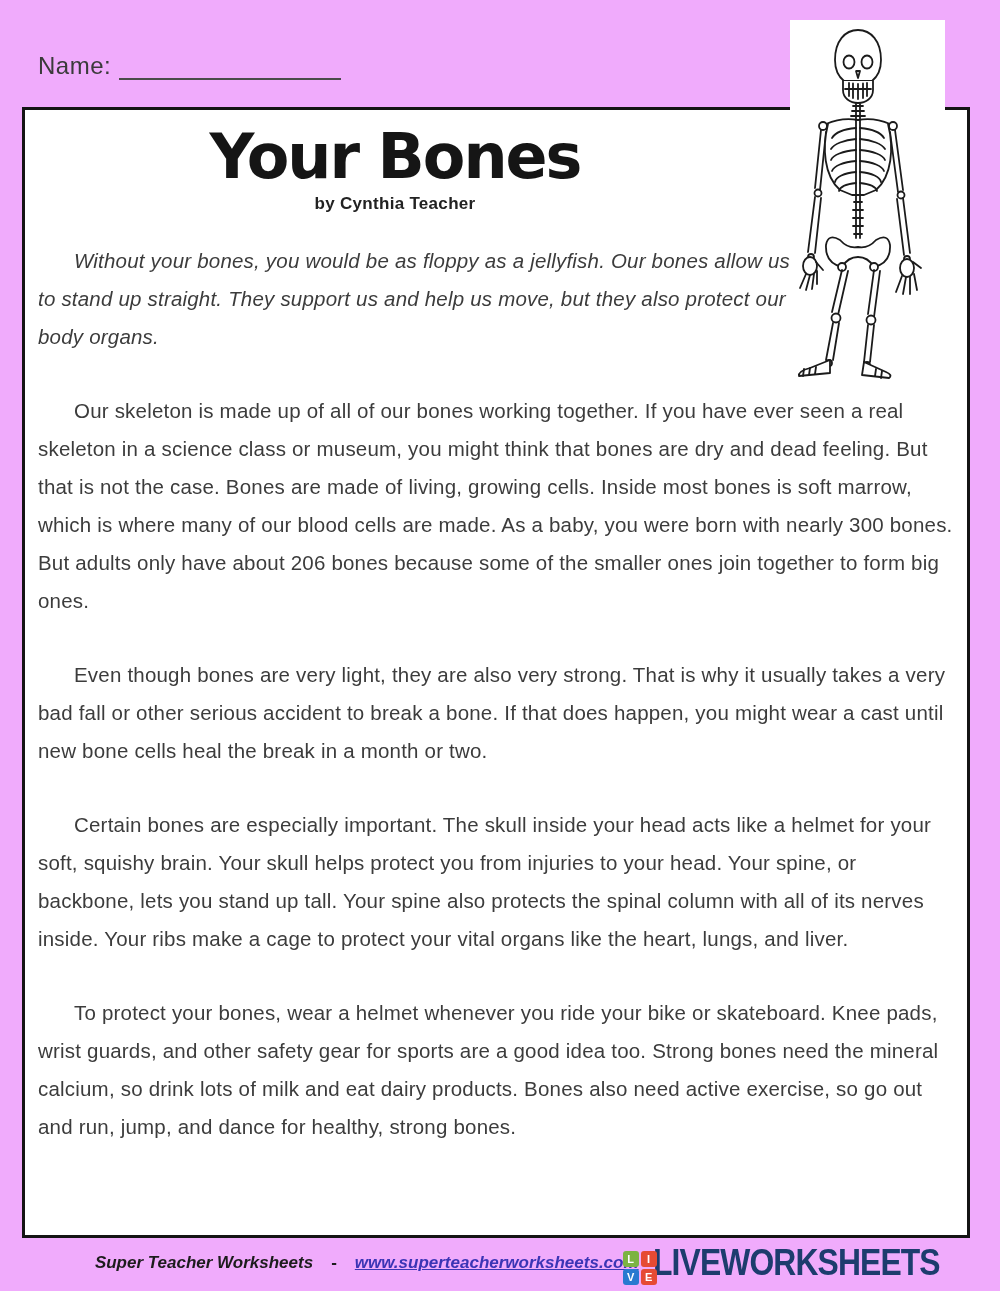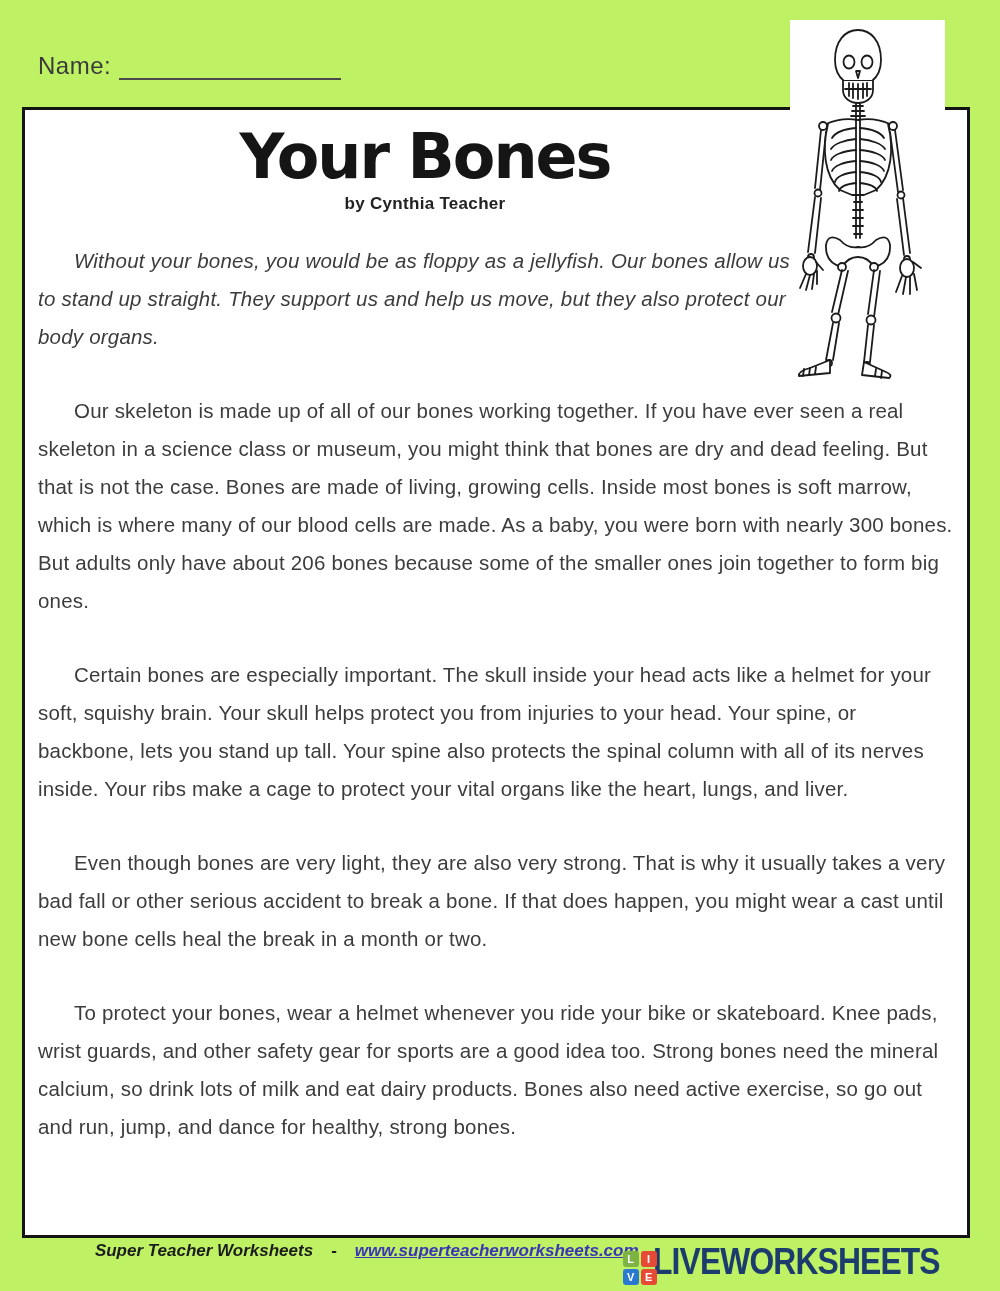--- a/index.html
+++ b/index.html
@@ -1,40 +1,40 @@
 <!DOCTYPE html>
 <html><head>
 <meta charset="utf-8">
 <style>
   html,body{margin:0;padding:0;background:#ffffff;}
   .page{
     position:relative;
     width:1000px;height:1291px;
-    background:#bef264;
+    background:#f0abfc;
     font-family:"Liberation Sans", sans-serif;
     overflow:hidden;
   }
   
   .name-row{
     position:absolute;left:38px;top:52px;
     font-size:24px;color:#3a3a3a;letter-spacing:0.5px;
   }
   .name-blank{
     display:inline-block;width:222px;height:24px;
     border-bottom:2px solid #4a4a4a;margin-left:8px;vertical-align:bottom;
   }
   
   .sheet-box{
     position:absolute;left:22px;top:107px;
     width:942px;height:1125px;
     border:3px solid #141414;
     background:#ffffff;
   }
   .title-wrap{
-    margin-top:14px;width:740px;text-align:center;padding-left:30px;
+    margin-top:14px;width:740px;text-align:center;
   }
   .sheet-title{
     margin:0;
     font-family:"DejaVu Sans", sans-serif;
     font-weight:bold;
     font-size:62px;line-height:66px;
     letter-spacing:-2px;
     color:#151515;
   }
   .byline{
@@ -55,21 +55,21 @@
   
   .skeleton-wrap{
     position:absolute;left:790px;top:20px;
     width:155px;height:360px;
     background:#ffffff;
     z-index:5;
   }
   
   .footer{
     position:absolute;left:0;right:14px;bottom:6px;height:44px;
-    display:flex;align-items:flex-start;justify-content:flex-end;
+    display:flex;align-items:center;justify-content:flex-end;
     white-space:nowrap;
   }
   .footer-brand{
     font-size:17px;font-weight:bold;font-style:italic;color:#1c1c1c;
   }
   .footer-sep{
     font-size:17px;font-weight:bold;color:#1c1c1c;margin:0 18px;
   }
   .footer-url{
     font-size:17px;font-weight:bold;font-style:italic;
@@ -164,22 +164,22 @@
   </div>
 
   <div class="sheet-box">
     <div class="title-wrap">
       <h1 class="sheet-title">Your Bones</h1>
       <div class="byline">by Cynthia Teacher</div>
     </div>
     <div class="body-copy">
       <p class="first">Without your bones, you would be as floppy as a jellyfish. Our bones allow us to stand up straight. They support us and help us move, but they also protect our body organs.</p>
       <p>Our skeleton is made up of all of our bones working together. If you have ever seen a real skeleton in a science class or museum, you might think that bones are dry and dead feeling. But that is not the case. Bones are made of living, growing cells. Inside most bones is soft marrow, which is where many of our blood cells are made. As a baby, you were born with nearly 300 bones. But adults only have about 206 bones because some of the smaller ones join together to form big ones.</p>
+      <p>Even though bones are very light, they are also very strong. That is why it usually takes a very bad fall or other serious accident to break a bone. If that does happen, you might wear a cast until new bone cells heal the break in a month or two.</p>
       <p>Certain bones are especially important. The skull inside your head acts like a helmet for your soft, squishy brain. Your skull helps protect you from injuries to your head. Your spine, or backbone, lets you stand up tall. Your spine also protects the spinal column with all of its nerves inside. Your ribs make a cage to protect your vital organs like the heart, lungs, and liver.</p>
-      <p>Even though bones are very light, they are also very strong. That is why it usually takes a very bad fall or other serious accident to break a bone. If that does happen, you might wear a cast until new bone cells heal the break in a month or two.</p>
       <p>To protect your bones, wear a helmet whenever you ride your bike or skateboard. Knee pads, wrist guards, and other safety gear for sports are a good idea too. Strong bones need the mineral calcium, so drink lots of milk and eat dairy products. Bones also need active exercise, so go out and run, jump, and dance for healthy, strong bones.</p>
     </div>
   </div>
 
   <div class="footer">
     <span class="footer-brand">Super Teacher Worksheets</span>
     <span class="footer-sep">-</span>
     <span class="footer-url" style="color: rgb(59, 53, 181);">www.superteacherworksheets.com</span>
     <span class="live-tiles">
       <span class="live-tile" style="background: rgb(124, 179, 66);">L</span>

